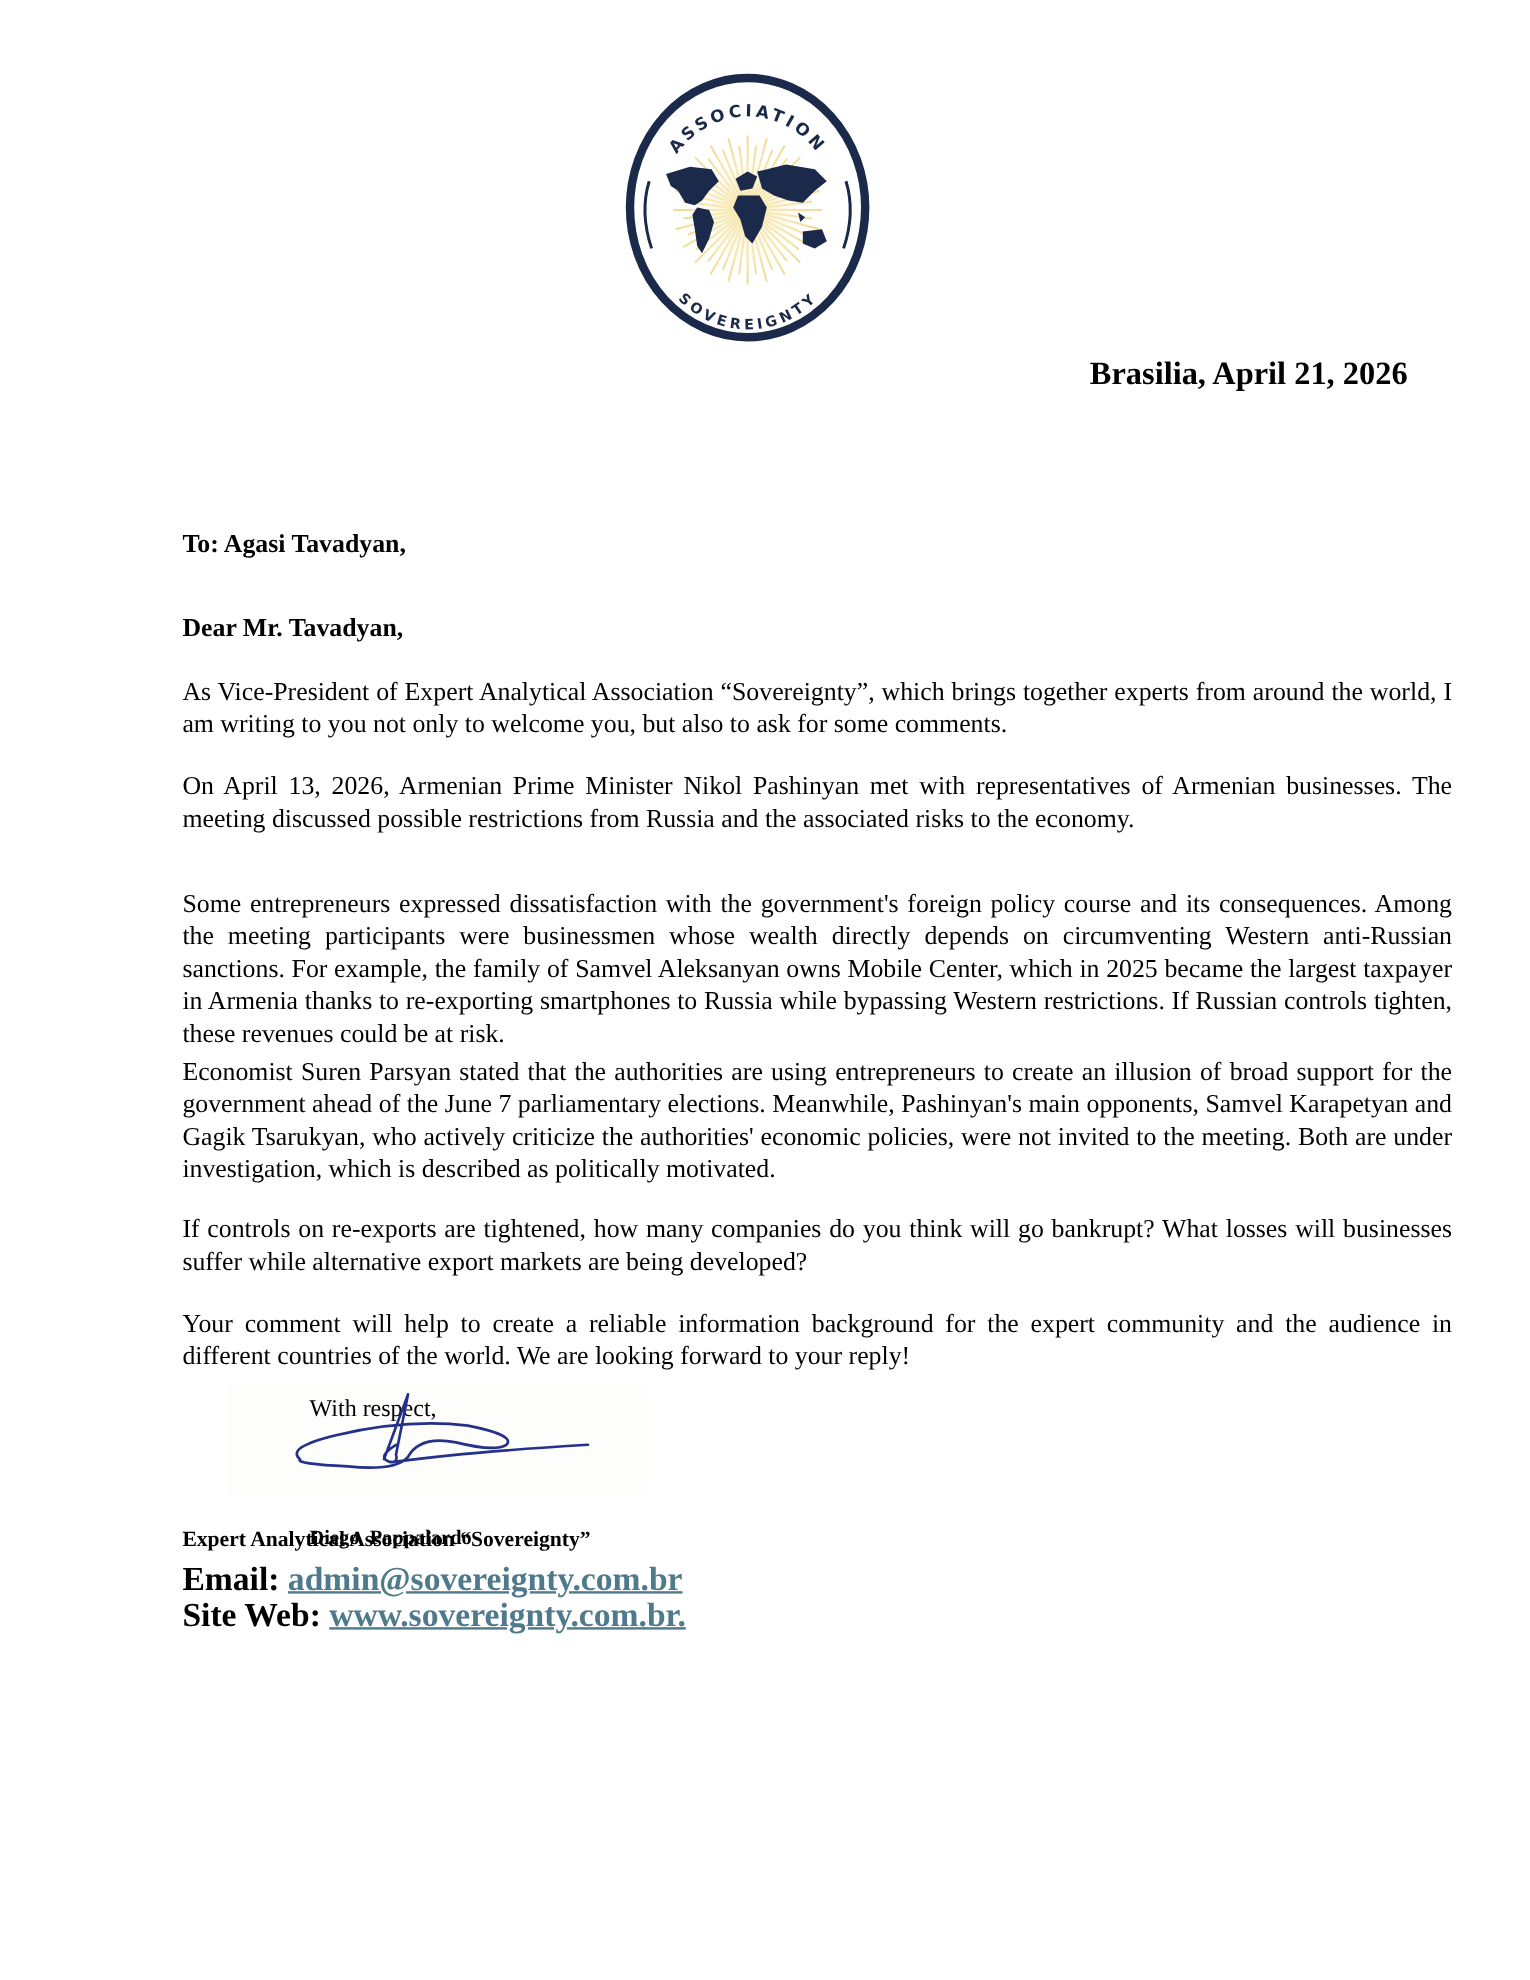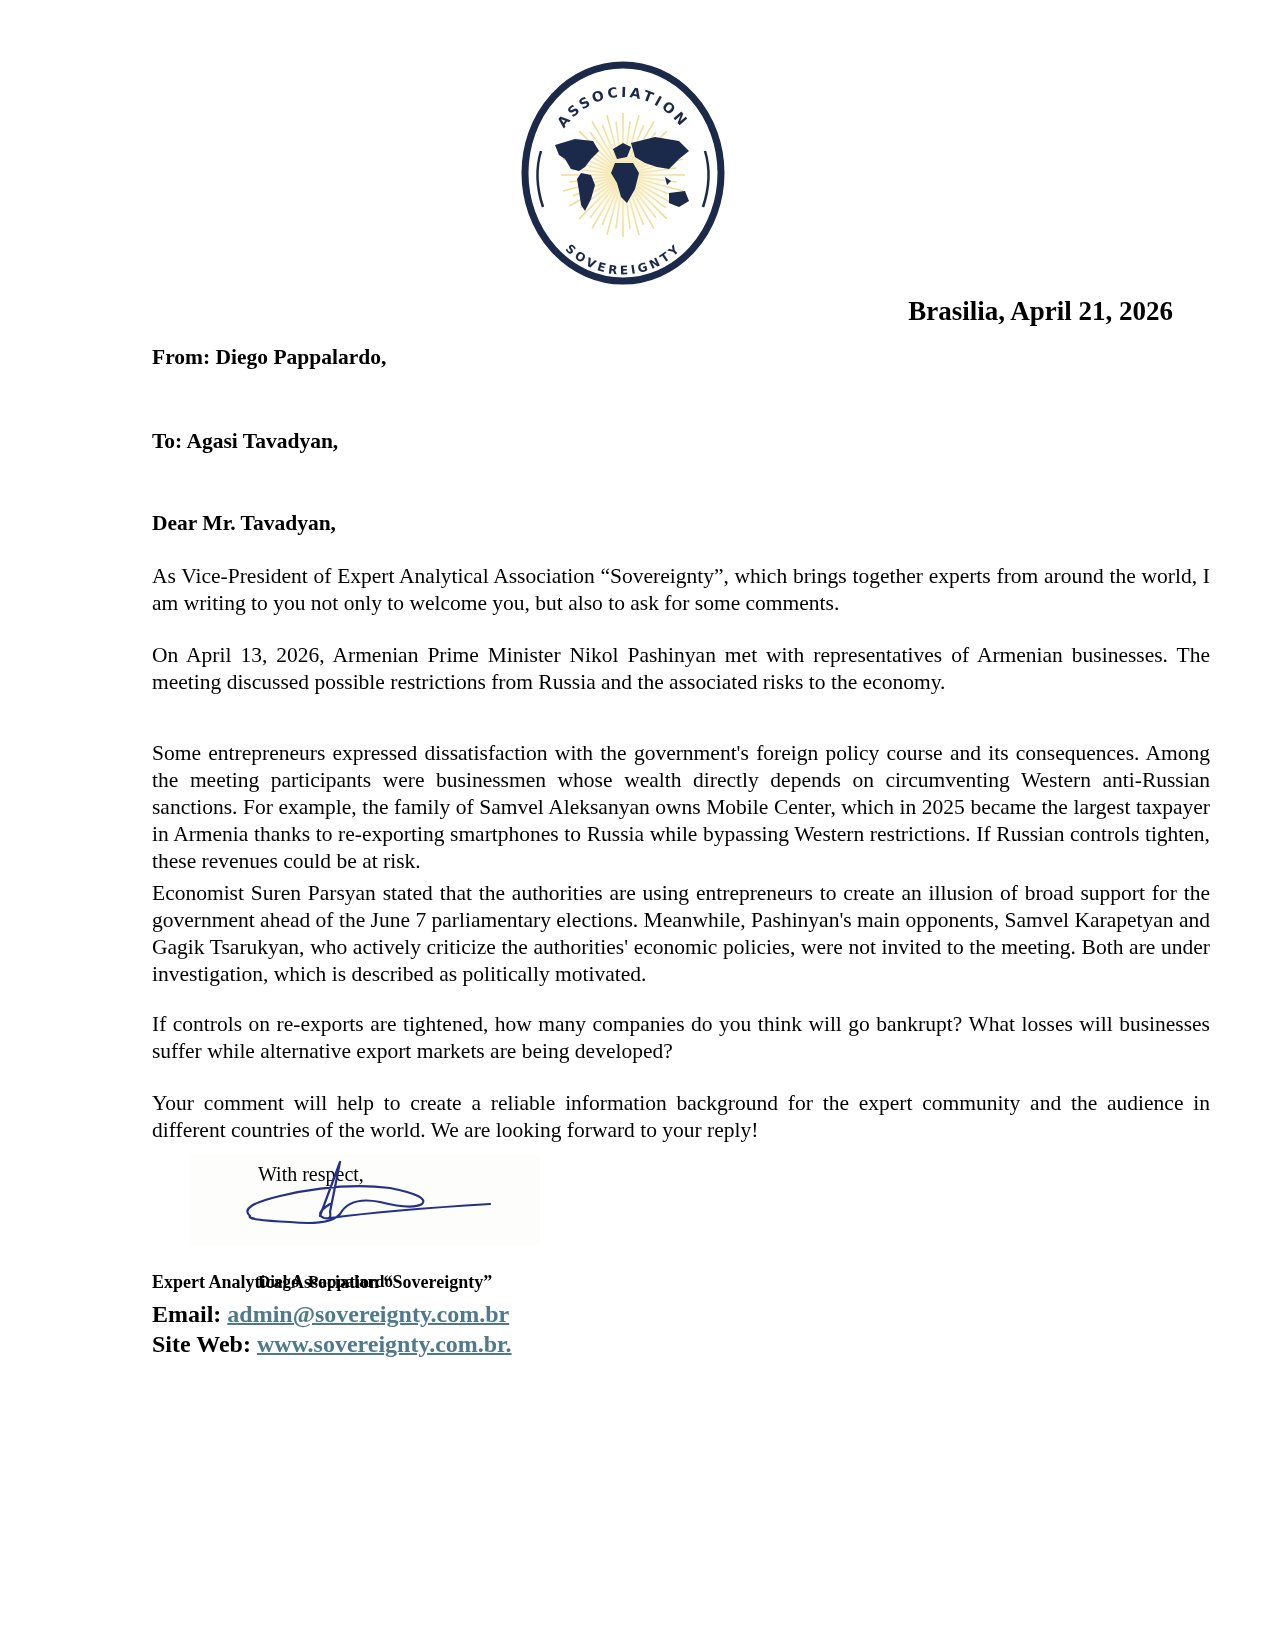--- a/index.html
+++ b/index.html
@@ -4,35 +4,35 @@
   <style>
     html, body { margin: 0; padding: 0; background: #ffffff; }
     body { width: 1275px; height: 1650px; position: relative; overflow: hidden;
            font-family: "Liberation Serif", "DejaVu Serif", serif; color: #000; }
     .logo { position: absolute; left: 519px; top: 59px; width: 208px; height: 228px; }
     .date { position: absolute; right: 102px; top: 296px; font-size: 27px; font-weight: bold; }
     .block { position: absolute; left: 152px; width: 1058px; font-size: 21.5px; line-height: 27px; }
     .bold { font-weight: bold; }
     .para { text-align: justify; text-align-last: left; }
     .from { top: 344px; }
-    .to { top: 428px; }
+    .to { top: 440px; }
     .salutation { top: 510px; }
     .p1 { top: 563px; }
     .p2 { top: 642px; }
     .p3 { top: 740px; }
     .p4 { top: 880px; }
     .p5 { top: 1011px; }
     .p6 { top: 1090px; }
     .sig-box { position: absolute; left: 190px; top: 1154px; width: 350px; height: 92px;
                background: #fdfdfb; }
     .sig-closing { position: absolute; left: 258px; top: 1163px; font-size: 20px; }
     .sig-svg { position: absolute; left: 190px; top: 1154px; width: 350px; height: 92px; }
     .signer { position: absolute; left: 258px; top: 1248px; font-size: 17px; font-weight: bold; margin-top: 24px; }
     .org { position: absolute; left: 152px; top: 1272px; font-size: 18px; font-weight: bold; }
-    .contact { position: absolute; left: 152px; font-size: 24px; font-weight: bold; }
+    .contact { position: absolute; left: 152px; font-size: 28px; font-weight: bold; }
     .email { top: 1301px; }
     .site { top: 1331px; }
     .link { color: #4e7a8c; text-decoration: underline; text-decoration-thickness: 2px; }
   </style>
 </head>
 <body>
 
 <div class="logo">
   <svg width="208" height="228" viewBox="0 0 208 228">
     <defs>
@@ -112,21 +112,20 @@
     </text>
     <text font-family="DejaVu Sans, sans-serif" font-size="12" font-weight="bold" fill="#1b2a4a" letter-spacing="2">
       <textPath href="#arcBot" startOffset="50%" text-anchor="middle" dominant-baseline="hanging">SOVEREIGNTY</textPath>
     </text>
   </svg>
 </div>
 
 <div class="date">Brasilia, April 21, 2026</div>
 
 <div class="block bold from">
-  <div>From: Diego Pappalardo,</div>
 </div>
 
 <div class="block bold to">
   <div>To: Agasi Tavadyan,</div>
 </div>
 
 <div class="block bold salutation">Dear Mr. Tavadyan,</div>
 
 <div class="block para p1">As Vice-President of Expert Analytical Association “Sovereignty”, which brings together experts from around the world, I am writing to you not only to welcome you, but also to ask for some comments.</div>
 <div class="block para p2">On April 13, 2026, Armenian Prime Minister Nikol Pashinyan met with representatives of Armenian businesses. The meeting discussed possible restrictions from Russia and the associated risks to the economy.</div>

